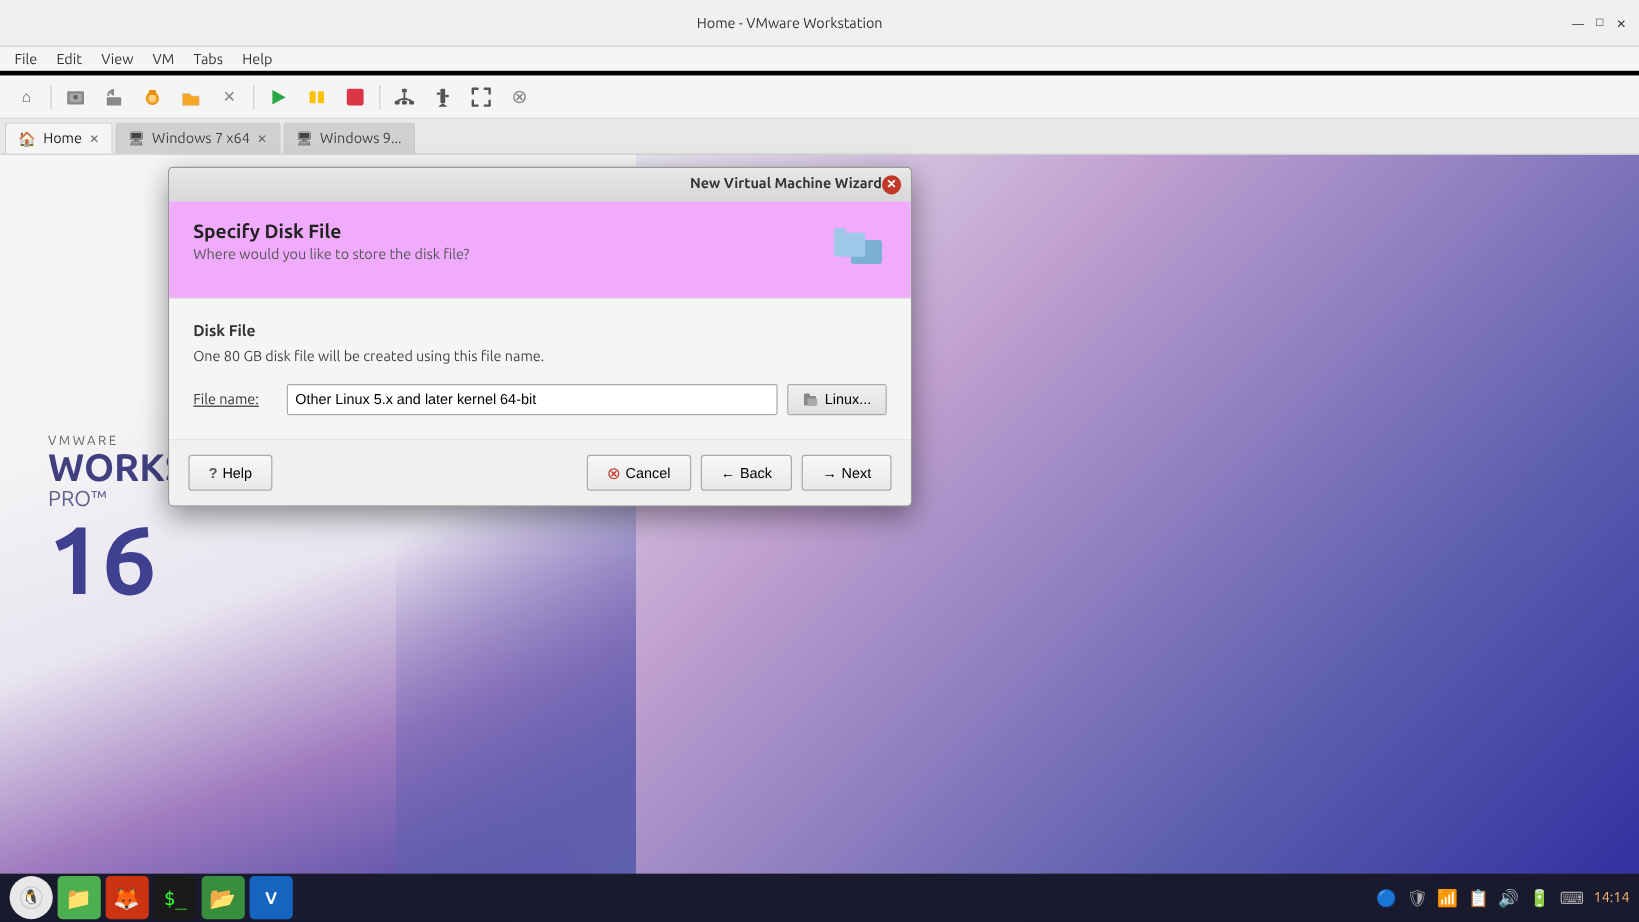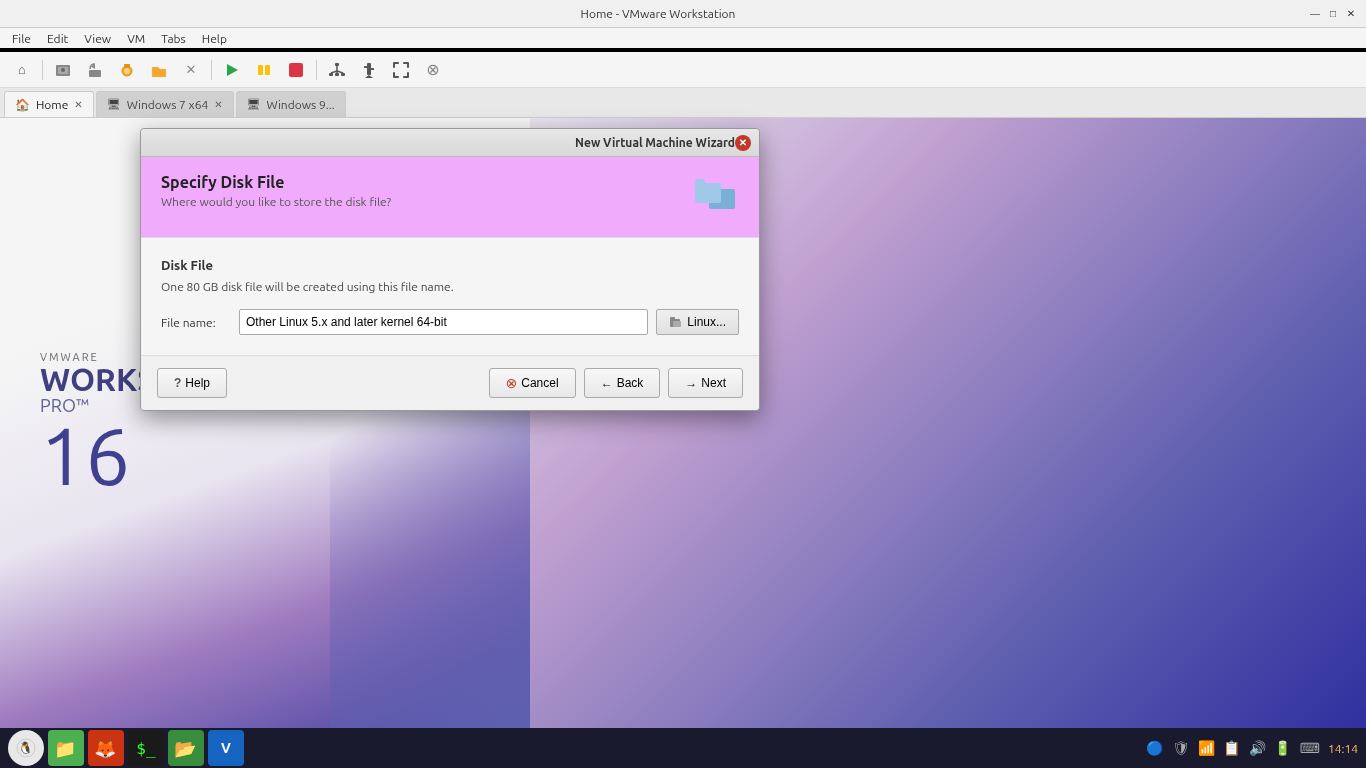--- a/index.html
+++ b/index.html
@@ -9,21 +9,21 @@
       background: #3c3c3c;
       width: 1366px;
       height: 768px;
       overflow: hidden;
       position: relative;
     }
 
     
     .title-bar {
       background: #f0f0f0;
-      height: 28px;
+      height: 39px;
       display: flex;
       align-items: center;
       justify-content: space-between;
       padding: 0 8px;
       border-bottom: 1px solid #ccc;
     }
     .title-bar-text {
       font-size: 12px;
       color: #333;
       flex: 1;
@@ -159,21 +159,21 @@
       font-weight: bold;
       color: #404080;
       line-height: 1;
     }
     .pro-text {
       font-size: 18px;
       color: #606090;
     }
     .version-text {
       font-size: 80px;
-      font-weight: normal;
+      font-weight: bold;
       color: #404090;
       line-height: 1;
     }
     .diagonal-stripe {
       position: absolute;
       right: 0;
       bottom: 0;
       width: 200px;
       height: 100%;
       background: linear-gradient(135deg, transparent 40%, #6060b0 100%);
@@ -282,20 +282,21 @@
     }
     .form-row {
       display: flex;
       align-items: center;
       gap: 8px;
     }
     .form-label {
       font-size: 12px;
       color: #333;
       min-width: 70px;
+      text-decoration: underline;
     }
     .form-input {
       flex: 1;
       height: 26px;
       padding: 0 6px;
       border: 1px solid #aaa;
       border-radius: 2px;
       font-size: 12px;
       background: white;
     }

